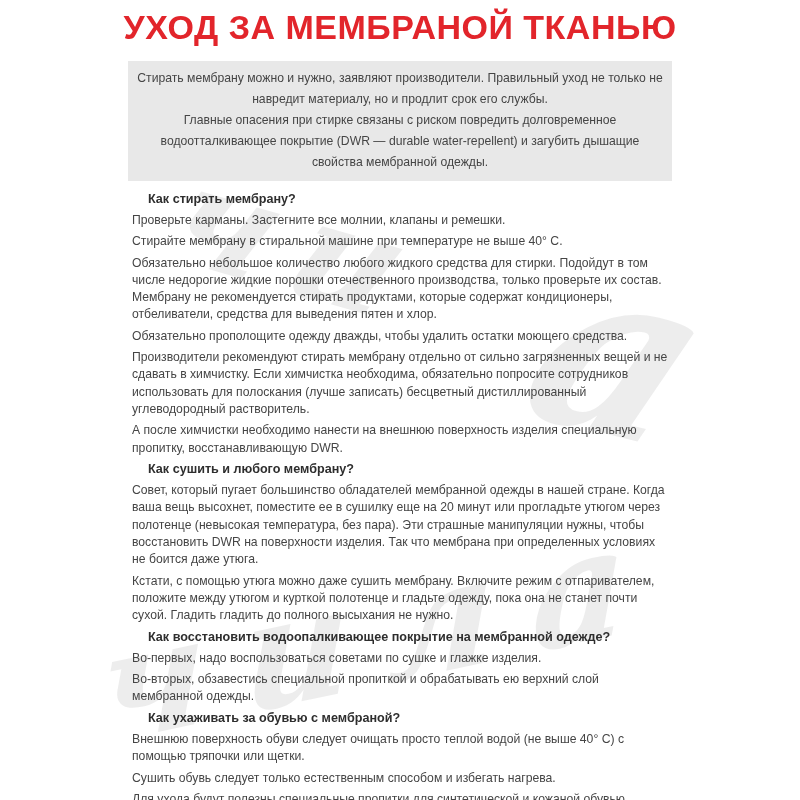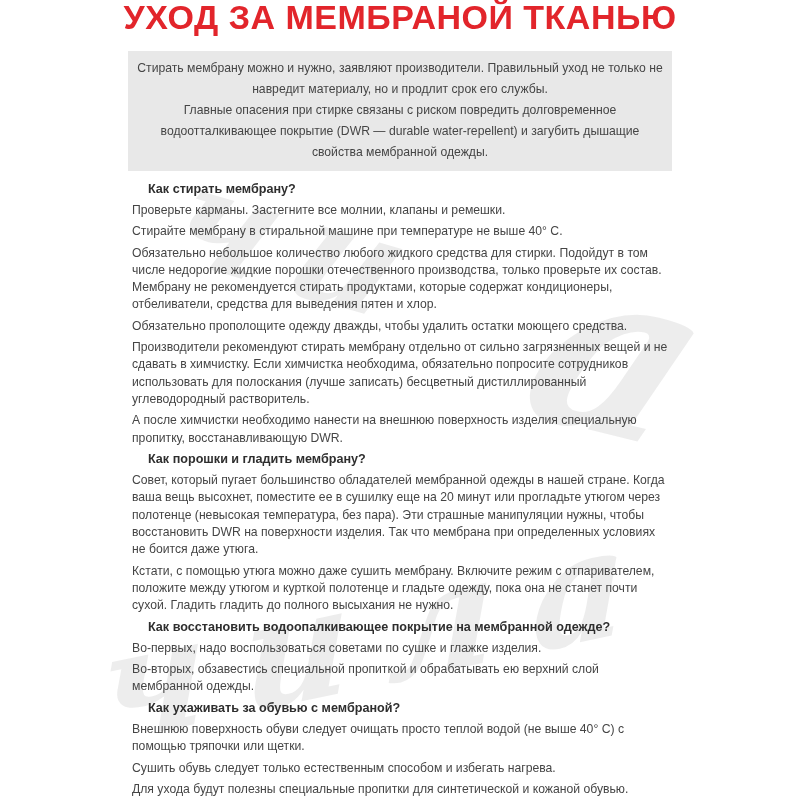--- a/index.html
+++ b/index.html
@@ -26,21 +26,21 @@
     color:rgba(55,55,55,0.09);
     white-space:nowrap;
     pointer-events:none;
     line-height:1;
     user-select:none;
   }
   .w1{ left:175px; top:175px; font-size:140px; letter-spacing:26px; transform:rotate(16deg) skewX(-12deg);}
   .w2{ left:545px; top:235px; font-size:235px; transform:rotate(14deg) skewX(-10deg);}
   .w3{ left:95px;  top:555px; font-size:150px; letter-spacing:38px; transform:rotate(-12deg) skewX(-12deg);}
 
-  .header{ position:relative; z-index:2; text-align:center; padding-top:0;}
+  .header{ position:relative; z-index:2; text-align:center; padding-top:10px;}
   .title{
     font-size:34px;
     font-weight:bold;
     letter-spacing:0.5px;
     line-height:1.05;
   }
   .subtitle{
     margin-top:8px;
     font-size:13px;
     font-weight:bold;
@@ -95,21 +95,21 @@
       <div>
         <div class="section-heading">Как стирать мембрану?</div>
         <p>Проверьте карманы. Застегните все молнии, клапаны и ремешки.</p>
         <p>Стирайте мембрану в стиральной машине при температуре не выше 40° С.</p>
         <p>Обязательно небольшое количество любого жидкого средства для стирки. Подойдут в том числе недорогие жидкие порошки отечественного производства, только проверьте их состав. Мембрану не рекомендуется стирать продуктами, которые содержат кондиционеры, отбеливатели, средства для выведения пятен и хлор.</p>
         <p>Обязательно прополощите одежду дважды, чтобы удалить остатки моющего средства.</p>
         <p>Производители рекомендуют стирать мембрану отдельно от сильно загрязненных вещей и не сдавать в химчистку. Если химчистка необходима, обязательно попросите сотрудников использовать для полоскания (лучше записать) бесцветный дистиллированный углеводородный растворитель.</p>
         <p>А после химчистки необходимо нанести на внешнюю поверхность изделия специальную пропитку, восстанавливающую DWR.</p>
       </div>
       <div>
-        <div class="section-heading">Как порошки и гладить мембрану?</div>
+        <div class="section-heading">Как сушить и любого мембрану?</div>
         <p>Совет, который пугает большинство обладателей мембранной одежды в нашей стране. Когда ваша вещь высохнет, поместите ее в сушилку еще на 20 минут или прогладьте утюгом через полотенце (невысокая температура, без пара). Эти страшные манипуляции нужны, чтобы восстановить DWR на поверхности изделия. Так что мембрана при определенных условиях не боится даже утюга.</p>
         <p>Кстати, с помощью утюга можно даже сушить мембрану. Включите режим с отпаривателем, положите между утюгом и курткой полотенце и гладьте одежду, пока она не станет почти сухой. Гладить гладить до полного высыхания не нужно.</p>
       </div>
       <div>
         <div class="section-heading">Как восстановить водоопалкивающее покрытие на мембранной одежде?</div>
         <p>Во-первых, надо воспользоваться советами по сушке и глажке изделия.</p>
         <p>Во-вторых, обзавестись специальной пропиткой и обрабатывать ею верхний слой мембранной одежды.</p>
       </div>
       <div>
         <div class="section-heading">Как ухаживать за обувью с мембраной?</div>

